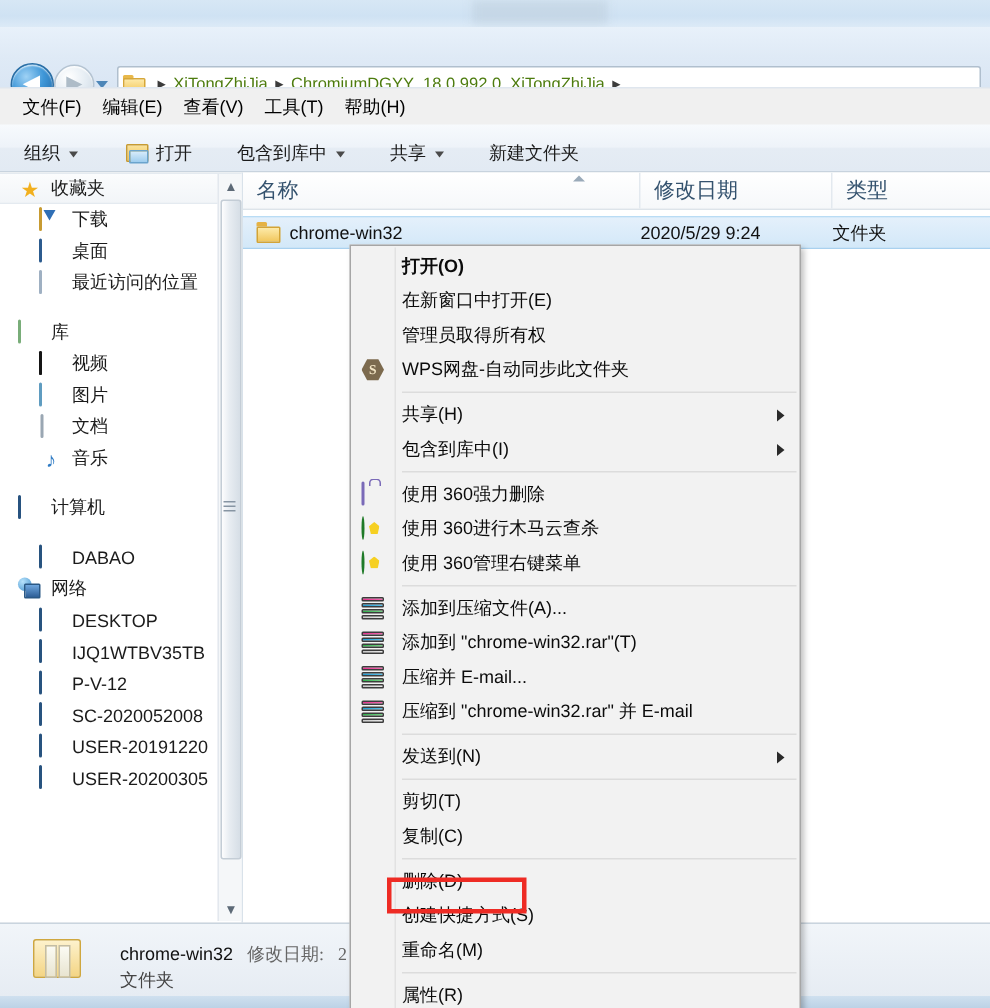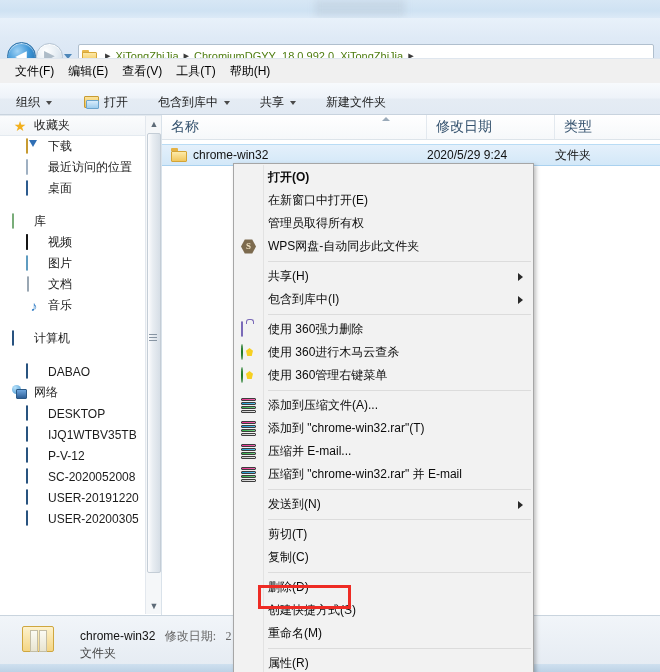--- a/index.html
+++ b/index.html
@@ -660,26 +660,26 @@
 
     <div class="nav-row header selected">
       <span class="nav-icon ic-star">★</span>
       <span>收藏夹</span>
     </div>
     <div class="nav-row child">
       <span class="nav-icon"><span class="ic-dl"></span></span>
       <span>下载</span>
     </div>
     <div class="nav-row child">
+      <span class="nav-icon"><span class="ic-desktop"></span></span>
+      <span>桌面</span>
+    </div>
+    <div class="nav-row child">
       <span class="nav-icon"><span class="ic-recent"></span></span>
       <span>最近访问的位置</span>
-    </div>
-    <div class="nav-row child">
-      <span class="nav-icon"><span class="ic-desktop"></span></span>
-      <span>桌面</span>
     </div>
 
     <div class="nav-gap"></div>
 
     <div class="nav-row header">
       <span class="nav-icon"><span class="ic-lib"></span></span>
       <span>库</span>
     </div>
     <div class="nav-row child">
       <span class="nav-icon"><span class="ic-video"></span></span>

